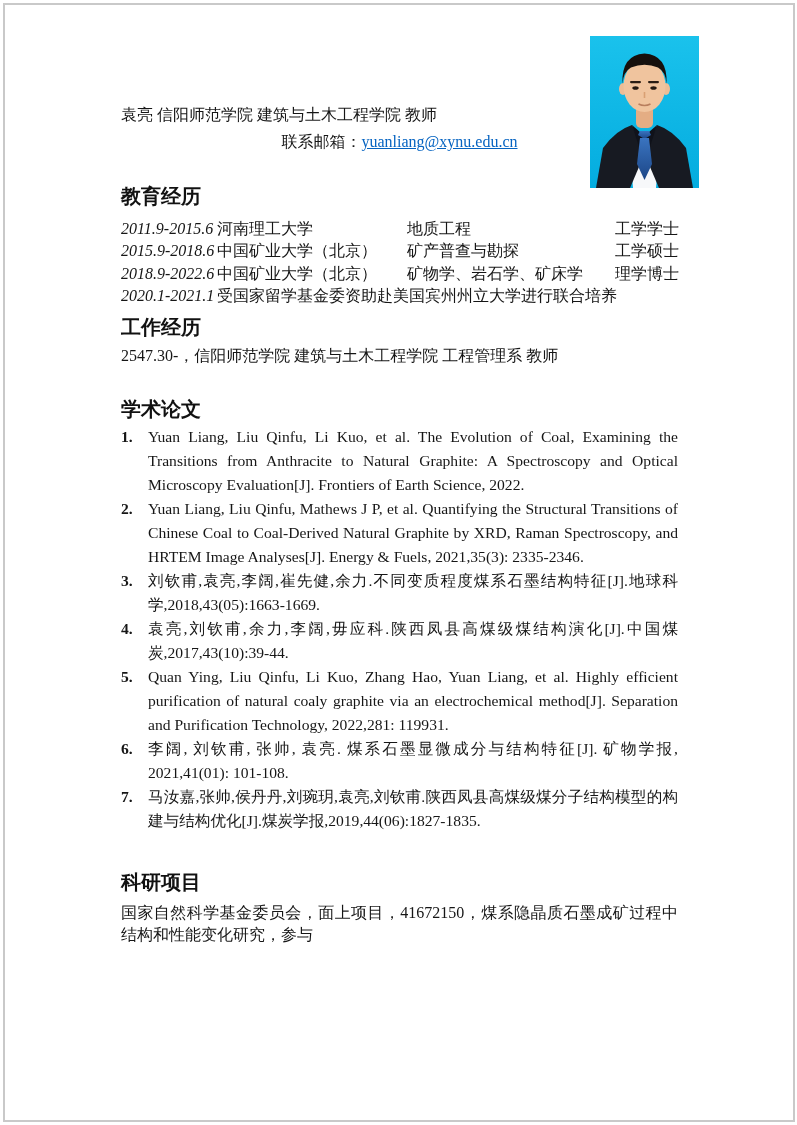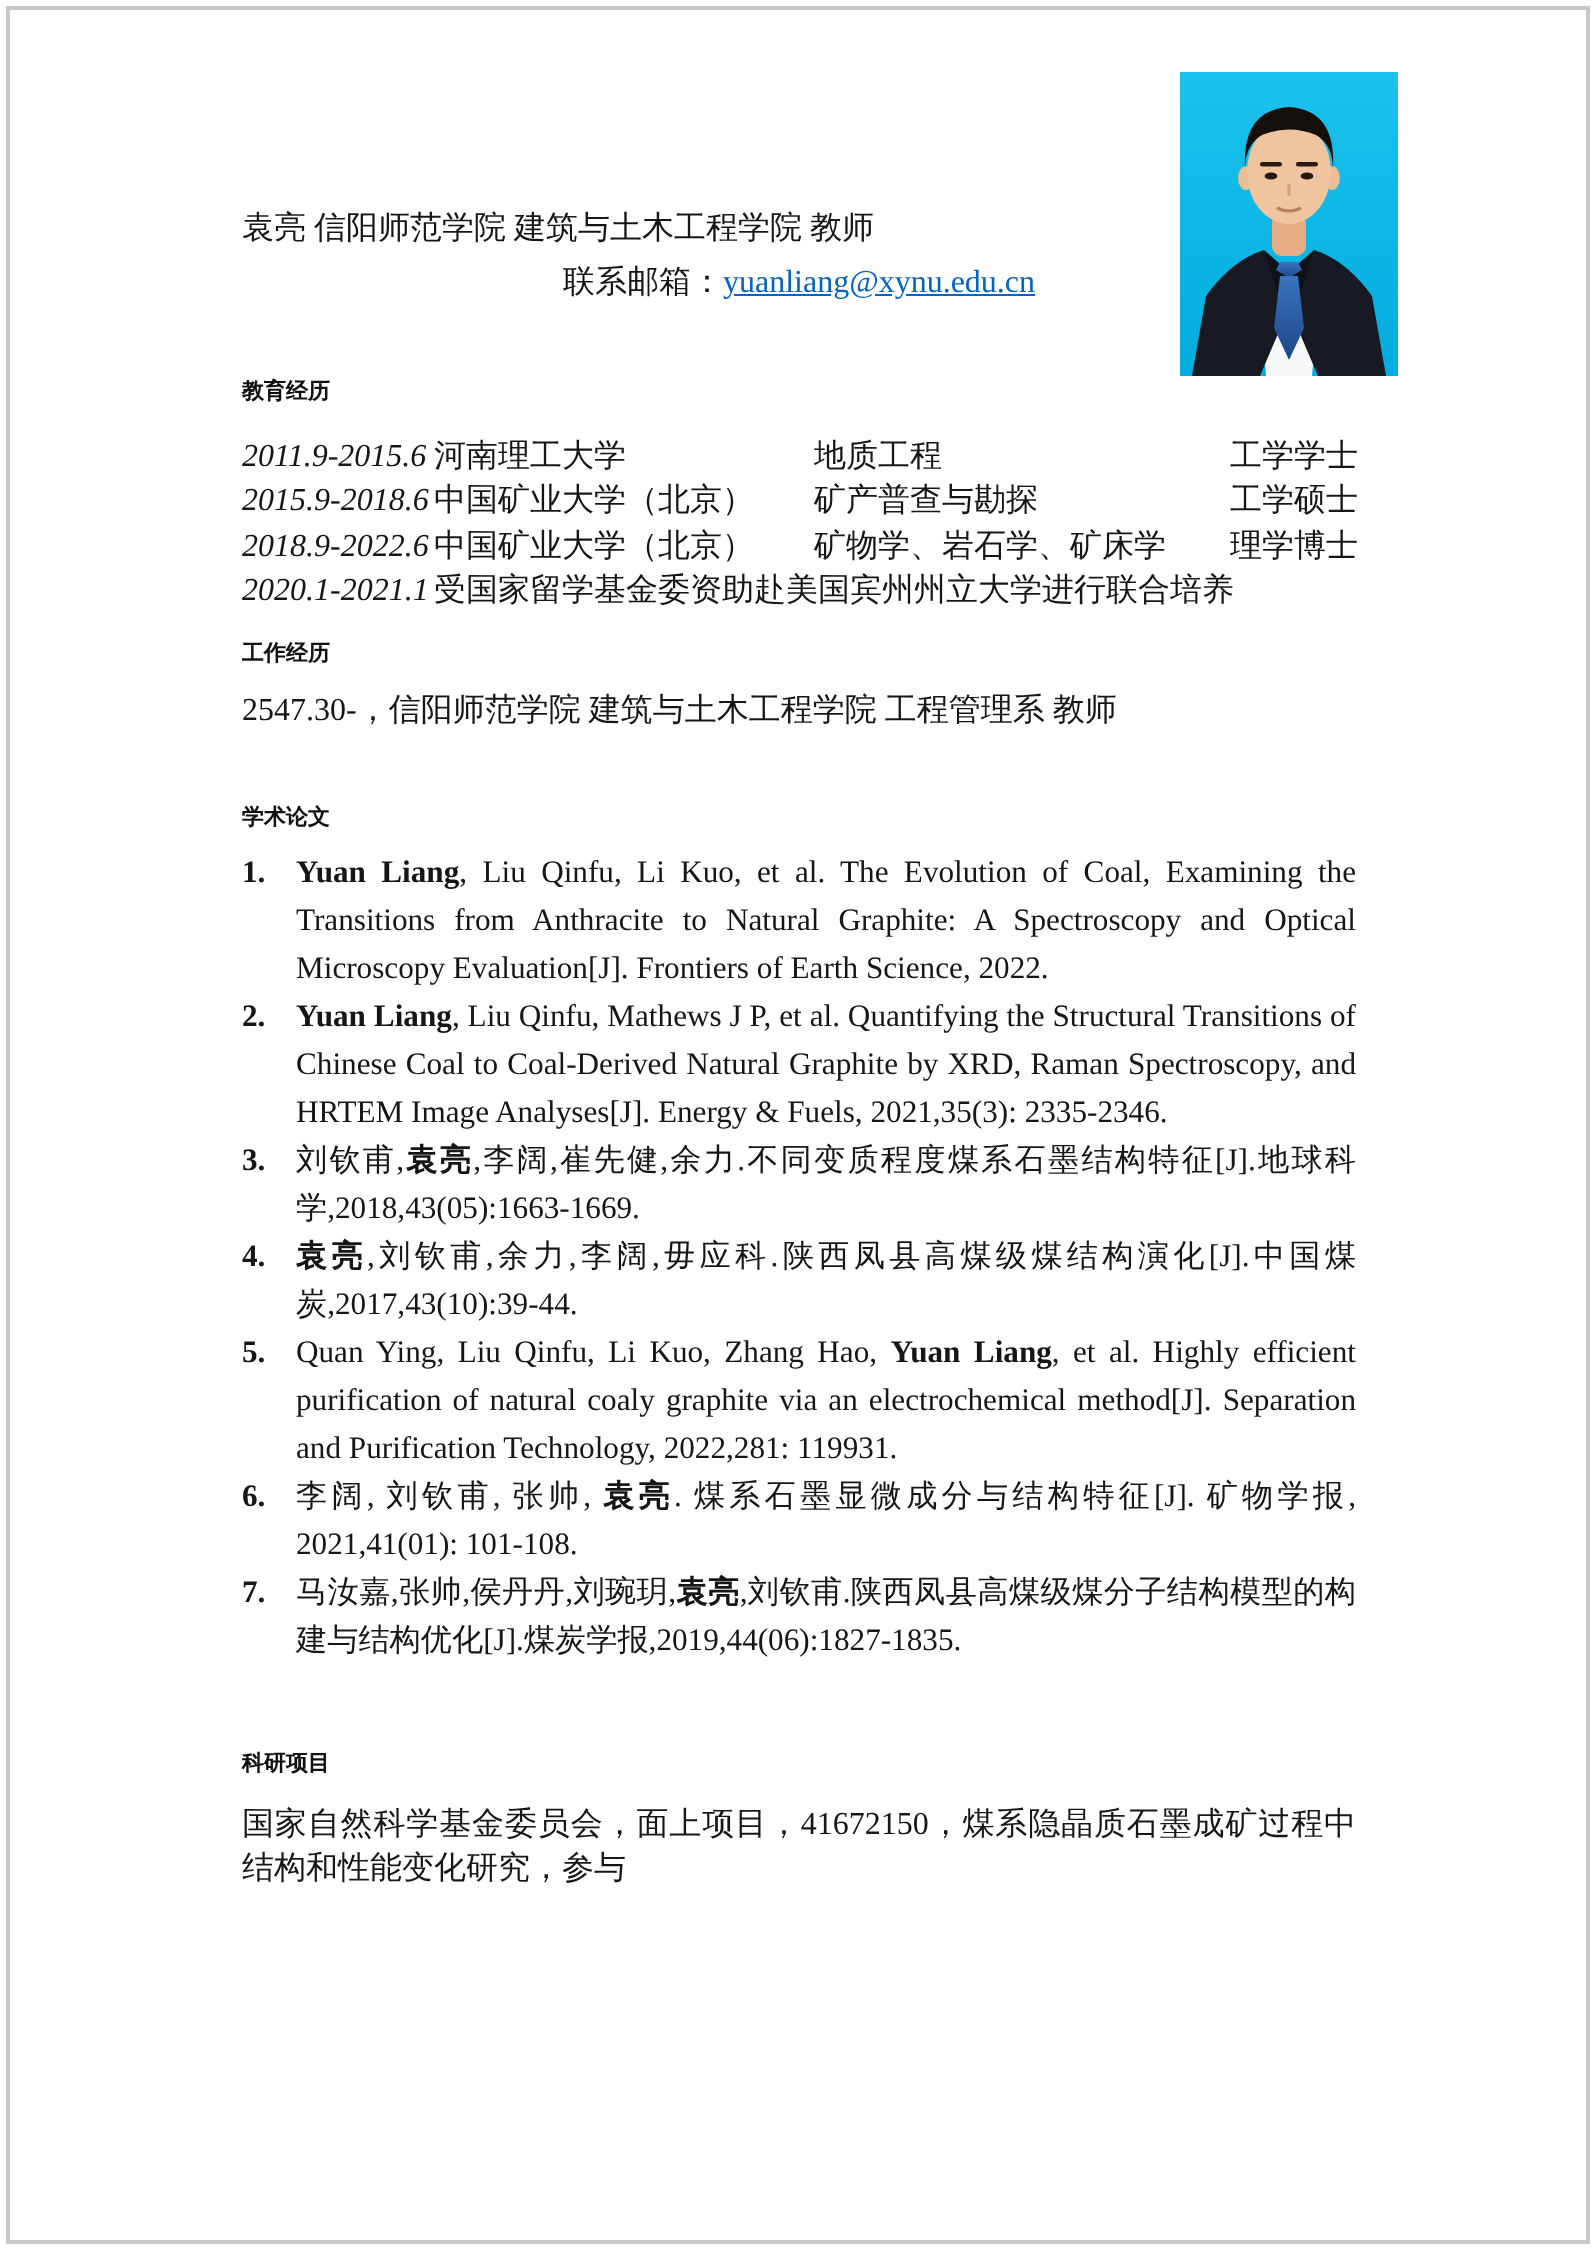--- a/index.html
+++ b/index.html
@@ -26,21 +26,21 @@
   .email-line {
     margin-top:7px;
     font-size:16px; line-height:20px;text-align:center;
   }
   .email-line a {
     color:#0563c1; text-decoration:underline;
     font-family:"Liberation Serif","DejaVu Serif",serif;
   }
   h2.sec-heading {
     font-family:"Liberation Sans","DejaVu Sans",sans-serif;
-    font-size:11px; font-weight:700; line-height:22px;
+    font-size:20px; font-weight:700; line-height:22px;
     color:#111;
   }
   .h-edu  { margin-top:33px; }
   .h-work { margin-top:8px; }
   .h-pub  { margin-top:31px; }
   .h-proj { margin-top:38px; }
   .edu-table { margin-top:11px; font-size:16px; }
   .edu-row { display:flex; line-height:22.4px; white-space:nowrap; }
   .edu-row .period { width:96px; flex:0 0 96px;font-style:italic; }
   .edu-row .school { width:190px; flex:0 0 190px; }
@@ -51,21 +51,21 @@
   ol.pub-list { margin-top:5px; list-style:none; }
   ol.pub-list li {
     position:relative; padding-left:27px;
     font-size:15.6px; line-height:24px;
     text-align:justify;
   }
   ol.pub-list .num {
     position:absolute; left:0; top:0; width:27px;
     font-weight:700; text-align:left;
   }
-  .b { font-weight:700; }
+  .b { font-weight:400; }
   .proj-entry { margin-top:9px; font-size:16px; line-height:22.5px; text-align:justify; }
   .photo {
     position:absolute; left:590px; top:36px; width:109px; height:152px;
     overflow:hidden;
   }
   .photo svg { display:block; }
 </style>
 </head>
 <body>
 

